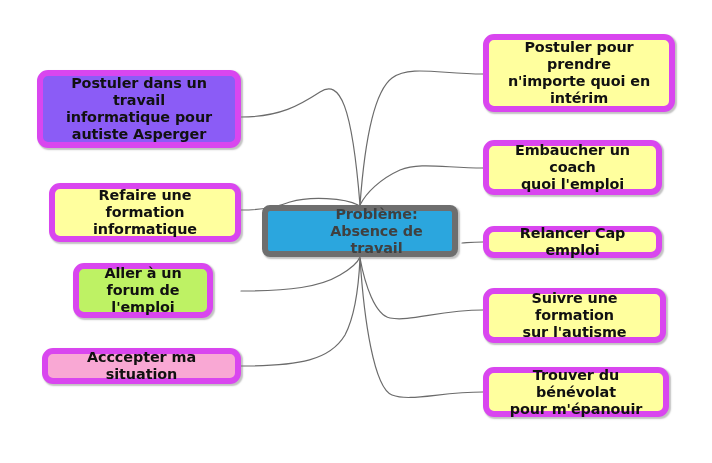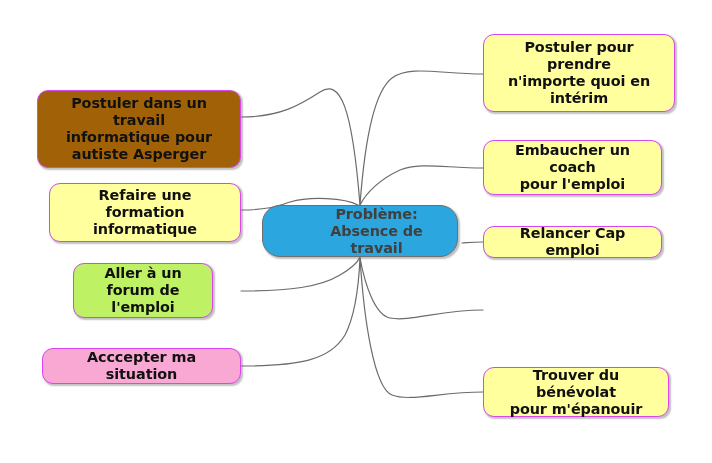--- a/index.html
+++ b/index.html
@@ -23,39 +23,39 @@
     height: 463px;
     pointer-events: none;
   }
   .node {
     position: absolute;
     box-sizing: border-box;
     display: flex;
     align-items: center;
     justify-content: center;
     text-align: center;
-    border: 1px solid #d946ef;
+    border: 6px solid #d946ef;
     border-radius: 11px;
     box-shadow: 1.5px 1.5px 1.5px rgba(120,120,120,0.45);
     font-weight: bold;
     line-height: 1.18;
     letter-spacing: -0.1px;
     padding: 2px 7px;
   }
   .node-leaf {
     background: #ffff9e;
     color: #111111;
     font-size: 14.4px;
   }
   .node-central {
     background: #2ba6de;
     color: #404040;
     font-size: 14.4px;
     border-color: #6e6e6e;
-    border-radius: 18px;
+    border-radius: 8px;
     padding-left: 40px;
   }
   .node-label {
     display: block;
     width: 100%;
     white-space: pre-line;
   }
 </style>
 </head>
 <body>
@@ -67,21 +67,21 @@
       <path d="M 241,210 C 268,210 278,206 290,202 C 310,196 345,198 358,205" fill="none" stroke="#6b6b6b" stroke-width="1.2" stroke-linecap="round"></path>
       <path d="M 241,291 C 290,291 320,287 340,275 C 352,268 358,262 360,257" fill="none" stroke="#6b6b6b" stroke-width="1.2" stroke-linecap="round"></path>
       <path d="M 241,366 C 300,366 330,360 345,335 C 356,314 359,280 360,258" fill="none" stroke="#6b6b6b" stroke-width="1.2" stroke-linecap="round"></path>
       <path d="M 483,74 C 440,74 410,65 392,78 C 372,93 364,150 360,205" fill="none" stroke="#6b6b6b" stroke-width="1.2" stroke-linecap="round"></path>
       <path d="M 483,168 C 445,168 420,162 400,170 C 380,179 366,193 360,205" fill="none" stroke="#6b6b6b" stroke-width="1.2" stroke-linecap="round"></path>
       <path d="M 483,242 C 470,242 466,243 462,243 C 462,243 462,243 462,243" fill="none" stroke="#6b6b6b" stroke-width="1.2" stroke-linecap="round"></path>
       <path d="M 483,310 C 440,310 410,322 390,318 C 375,315 365,285 360,258" fill="none" stroke="#6b6b6b" stroke-width="1.2" stroke-linecap="round"></path>
       <path d="M 483,392 C 440,392 410,402 392,395 C 374,388 364,320 360,258" fill="none" stroke="#6b6b6b" stroke-width="1.2" stroke-linecap="round"></path>
     </svg>
 
-  <div class="node node-leaf" style="left: 37px; top: 90px; width: 204px; height: 78px; background: #a16207; color: rgb(17, 17, 17);">
+  <div class="node node-leaf" style="left: 37px; top: 70px; width: 204px; height: 78px; background: #8b5cf6; color: rgb(17, 17, 17);">
     <span class="node-label">Postuler dans un travail
 informatique pour
 autiste Asperger</span>
   </div>
   <div class="node node-leaf" style="left: 49px; top: 183px; width: 192px; height: 59px; background: rgb(255, 255, 158); color: rgb(17, 17, 17);">
     <span class="node-label">Refaire une formation
 informatique</span>
   </div>
   <div class="node node-leaf" style="left: 73px; top: 263px; width: 140px; height: 55px; background: #bef264; color: rgb(17, 17, 17);">
     <span class="node-label">Aller à un forum de
@@ -90,24 +90,28 @@
   <div class="node node-leaf" style="left: 42px; top: 348px; width: 199px; height: 36px; background: #f9a8d4; color: rgb(17, 17, 17);">
     <span class="node-label">Acccepter ma situation</span>
   </div>
   <div class="node node-leaf" style="left: 483px; top: 34px; width: 192px; height: 78px; background: rgb(255, 255, 158); color: rgb(17, 17, 17);">
     <span class="node-label">Postuler pour prendre
 n'importe quoi en
 intérim</span>
   </div>
   <div class="node node-leaf" style="left: 483px; top: 140px; width: 179px; height: 55px; background: rgb(255, 255, 158); color: rgb(17, 17, 17);">
     <span class="node-label">Embaucher un coach
-pour l'emploi</span>
+quoi l'emploi</span>
   </div>
   <div class="node node-leaf" style="left: 483px; top: 226px; width: 179px; height: 32px; background: rgb(255, 255, 158); color: rgb(17, 17, 17);">
     <span class="node-label">Relancer Cap emploi</span>
+  </div>
+  <div class="node node-leaf" style="left: 483px; top: 288px; width: 183px; height: 55px; background: rgb(255, 255, 158); color: rgb(17, 17, 17);">
+    <span class="node-label">Suivre une formation
+sur l'autisme</span>
   </div>
   <div class="node node-leaf" style="left: 483px; top: 367px; width: 186px; height: 50px; background: rgb(255, 255, 158); color: rgb(17, 17, 17);">
     <span class="node-label">Trouver du bénévolat
 pour m'épanouir</span>
   </div>
 
   <div class="node node-central" id="central-node" style="left: 262px; top: 205px; width: 196px; height: 52px; background: rgb(43, 166, 222); color: rgb(64, 64, 64);">
     <span class="node-label">Problème: Absence de
 travail</span>
   </div>

